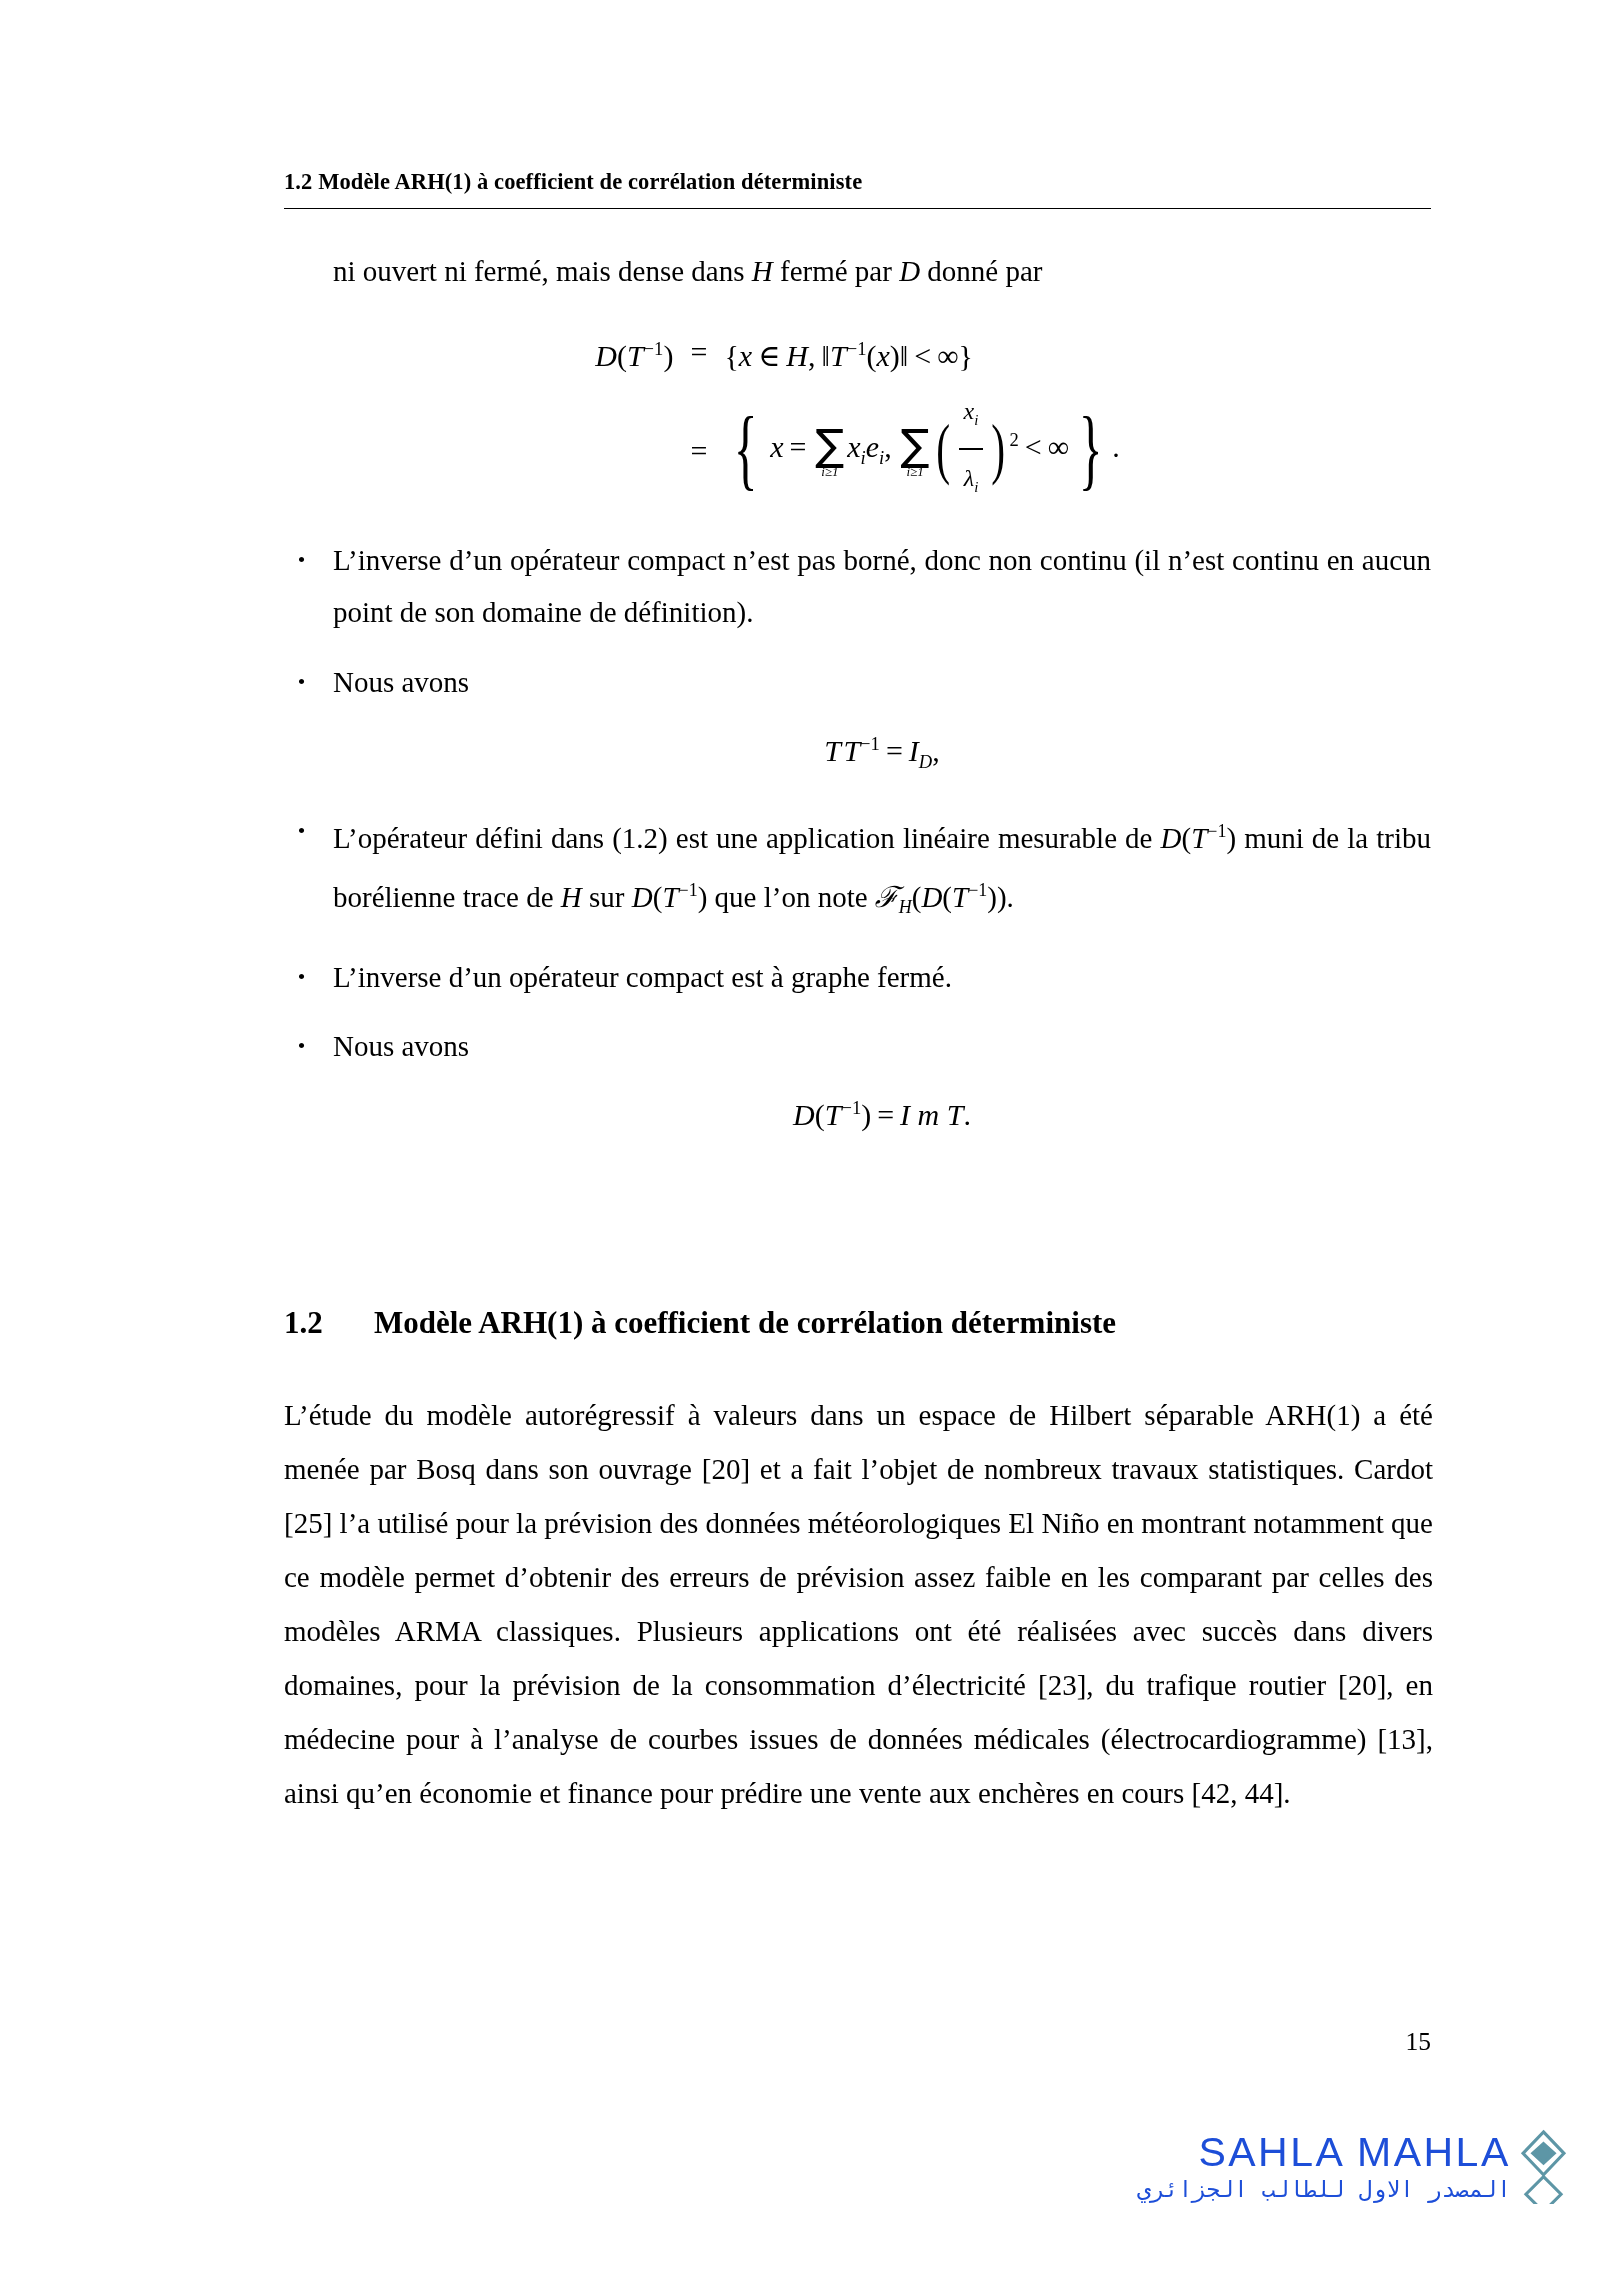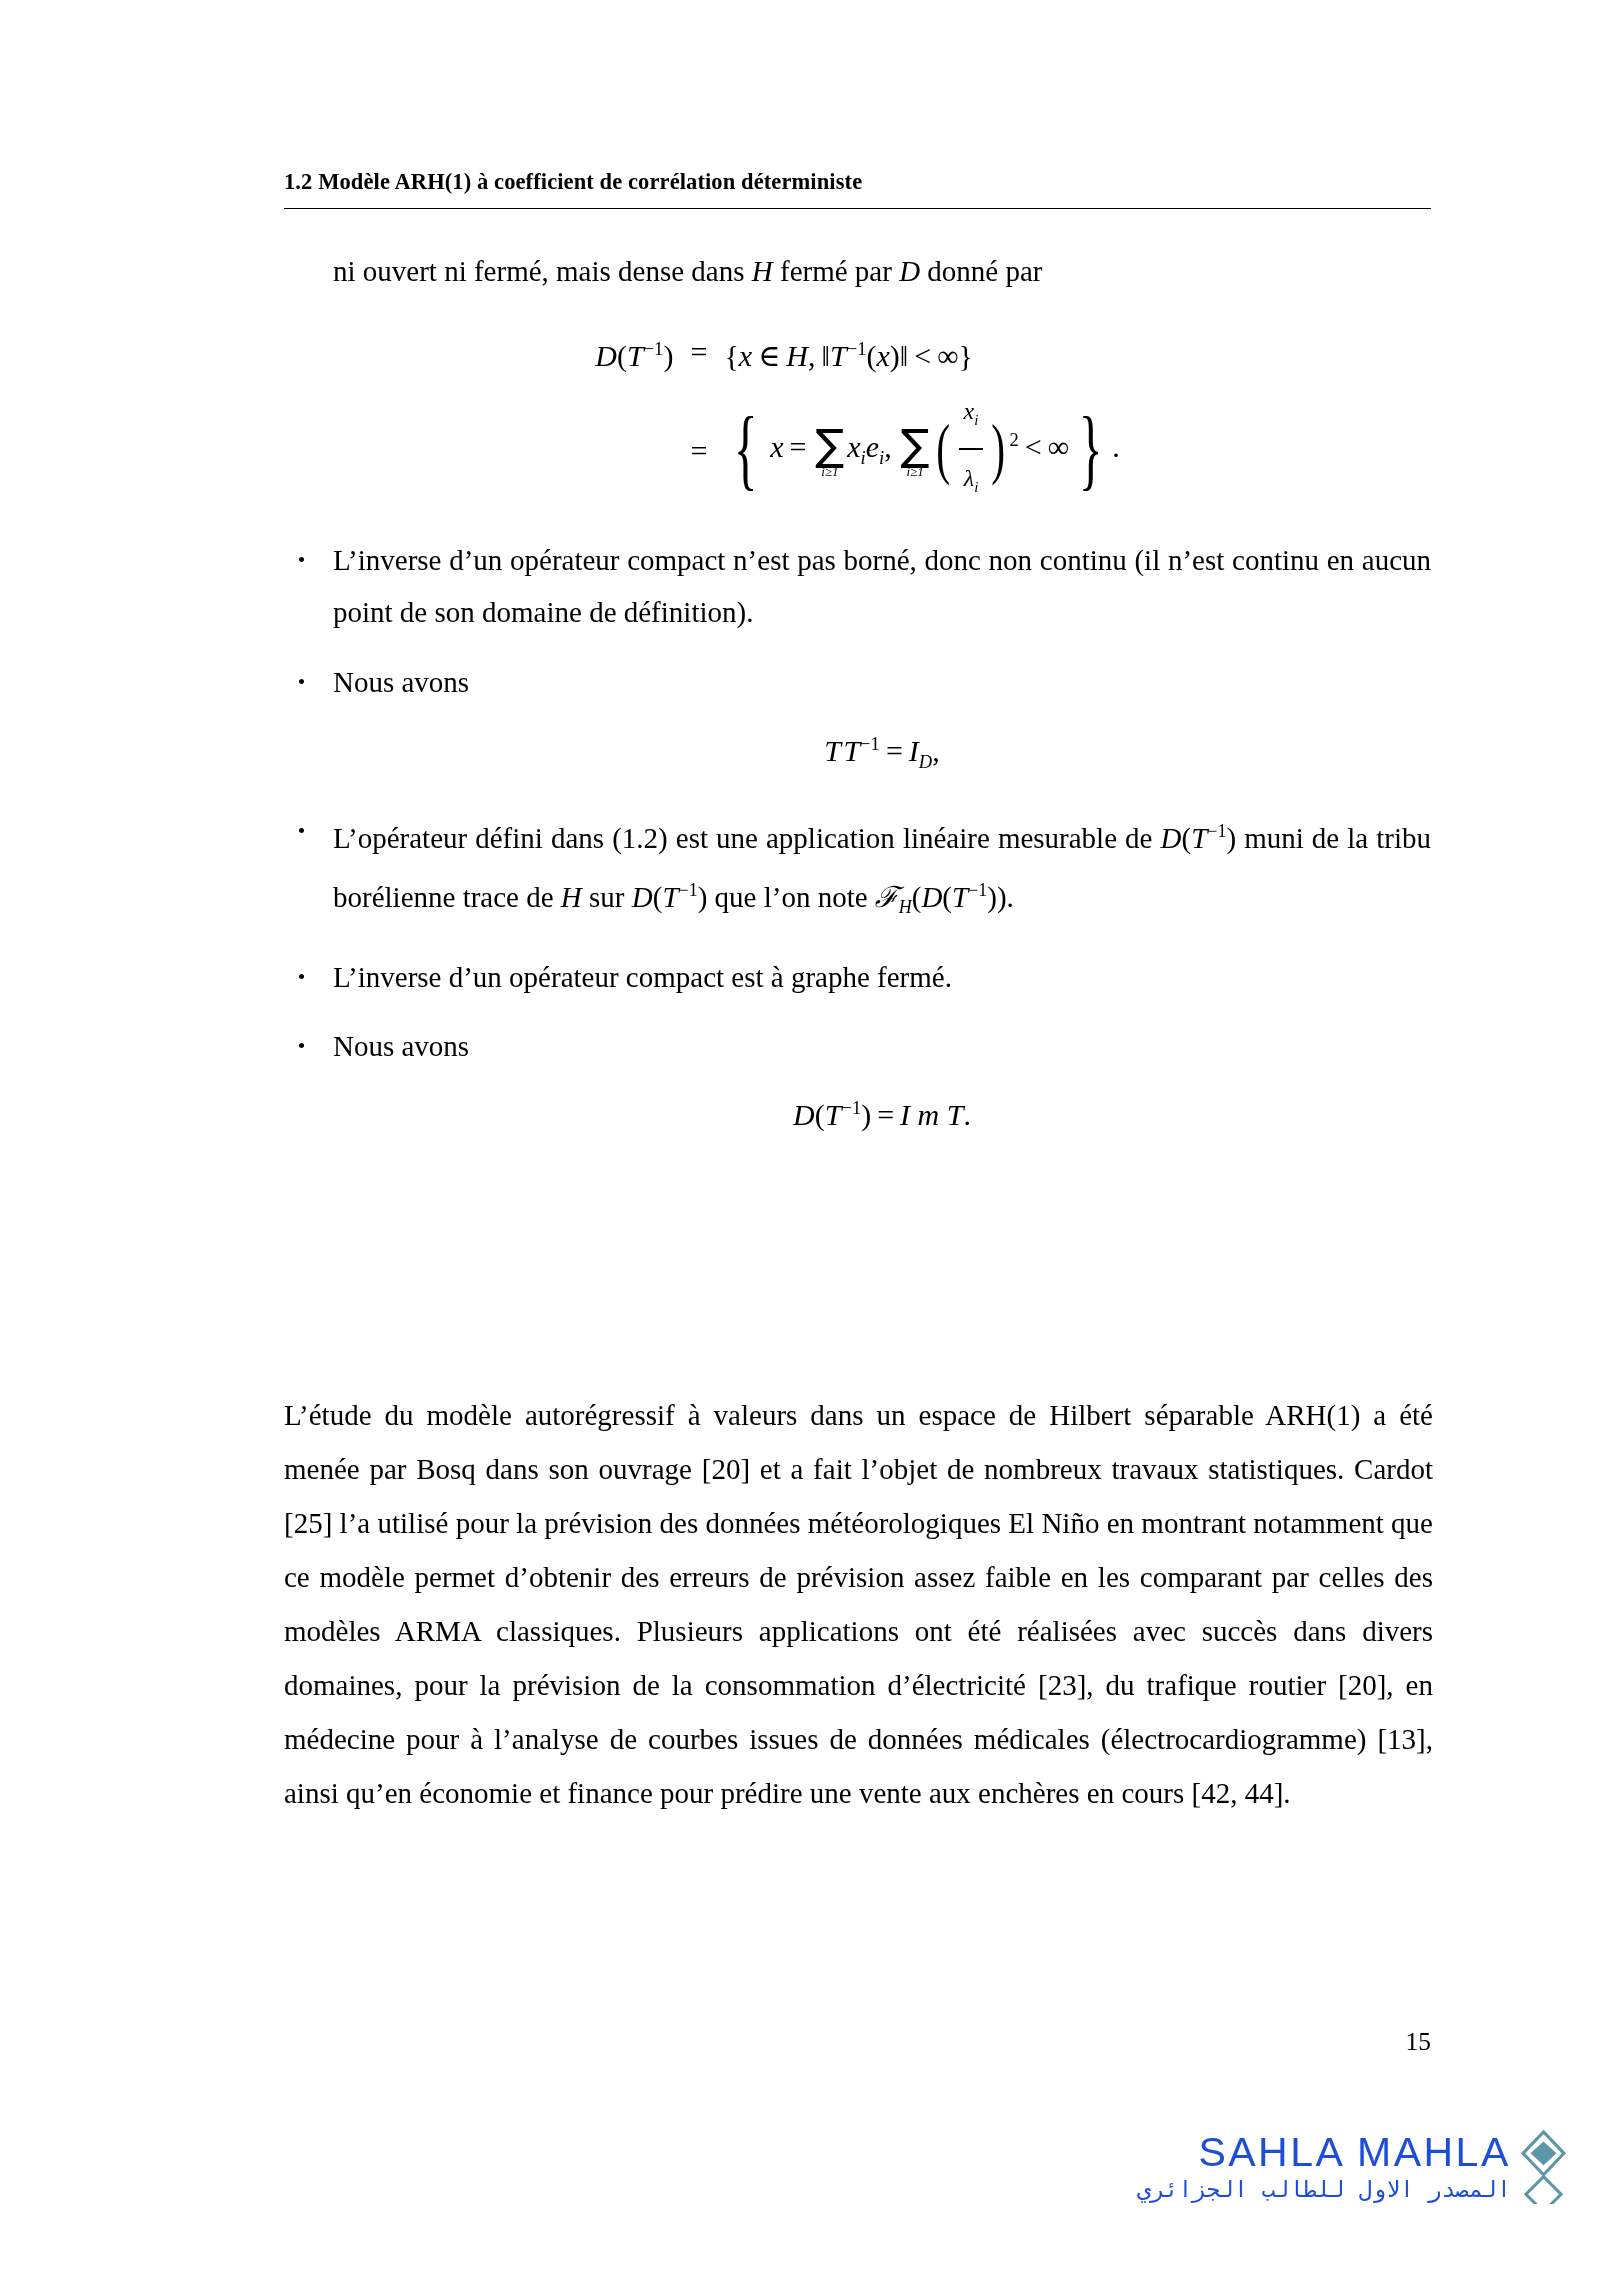--- a/index.html
+++ b/index.html
@@ -300,20 +300,24 @@
         <span class="dot">•</span>
         <div class="litext">Nous avons</div>
         <div class="eqcenter">
           <span class="math">D</span>(<span class="math">T</span><sup class="ex">−1</sup>) = <span class="math">I m T</span>.
         </div>
       </li>
 
     </ul>
   </div>
 
+  <div class="sechead">
+    <span class="num">1.2</span>
+    <span>Modèle ARH(1) à coefficient de corrélation déterministe</span>
+  </div>
 
   <div class="bodypara">L’étude du modèle autorégressif à valeurs dans un espace de Hilbert séparable ARH(1) a été menée par Bosq dans son ouvrage [20] et a fait l’objet de nombreux travaux statistiques.  Cardot  [25] l’a utilisé pour la prévision des données météorologiques El Niño en montrant notamment que ce modèle permet d’obtenir des erreurs de prévision assez faible en les comparant par celles des modèles ARMA classiques. Plusieurs applications ont été réalisées avec succès dans divers domaines, pour la prévision de la consommation d’électricité [23], du trafique routier [20], en médecine pour à l’analyse de courbes issues de données médicales (électrocardiogramme) [13], ainsi qu’en économie et finance pour prédire une vente aux enchères en cours [42, 44].</div>
 
   <div class="pagenum">15</div>
 
   <div class="watermark">
     <div class="wm-row">
       <div class="wm-textcol">
         <div class="wm-title">SAHLA MAHLA</div>
         <div class="wm-sub">المصدر الاول للطالب الجزائري</div>

